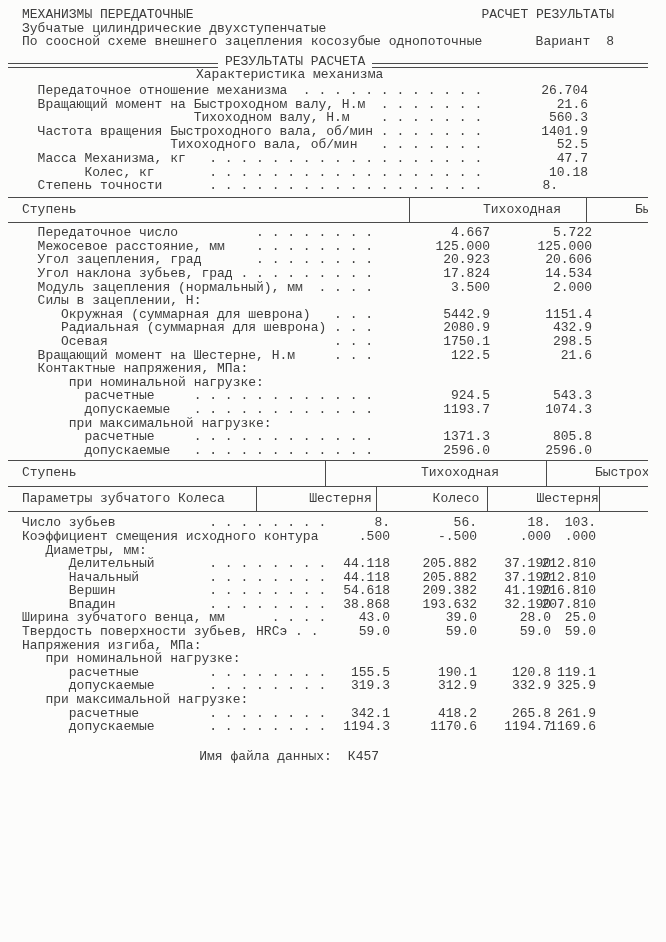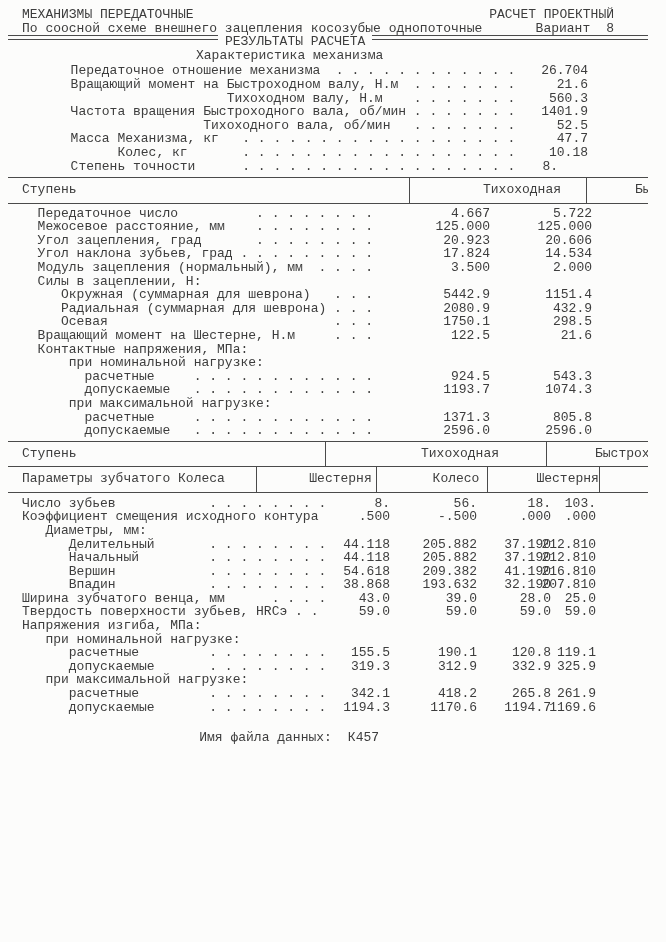--- a/index.html
+++ b/index.html
@@ -8,21 +8,21 @@
     font-family:"Liberation Mono","DejaVu Sans Mono",monospace;
     color:#3d3d3d; font-size:13px;
   }
   .doc { position:relative; width:666px; padding-top:8px; }
   .ln { height:13.6px; line-height:13.6px; white-space:pre; padding-left:22px; }
   .flexline { display:flex; justify-content:space-between; padding-right:52px; }
   .flexline span { white-space:pre; }
   .variant-wrap span { display:inline-block; }
   .variant-label { margin-right:16px; }
   
-  .banner { display:flex; align-items:flex-start; height:13.6px; }
+  .banner { display:flex; align-items:flex-end; height:13.6px; margin-top:6px; }
   .dline { height:3px; border-top:1.2px solid #4a4a4a; border-bottom:1.2px solid #4a4a4a; }
   .dl-left { width:210px; margin-left:8px; }
   .dl-right { flex:1; margin-right:18px; }
   .btxt { padding:0 7px; line-height:13.6px; white-space:pre; }
   .sec-title { margin-left:196px; padding-left:0; }
   
   .rows { margin:0; }
   .r { position:relative; height:13.6px; line-height:13.6px; }
   .r .t { position:absolute; left:22px; top:0; white-space:pre; }
   .r .v { position:absolute; top:0; white-space:pre; }
@@ -38,33 +38,34 @@
   .thead { margin:0 18px 0 8px; border-top:1.2px solid #4a4a4a; border-bottom:1.2px solid #4a4a4a; }
   .thr { display:flex;gap:48px; }
   .thr .c { height:24.5px; line-height:24.5px; white-space:pre; overflow:hidden; }
   .thr .c.sep { border-right:1.2px solid #4a4a4a; }
   .thr .c.lab { padding-left:14px; text-align:left; }
   .thr .c.ctr { text-align:center; }
   .t1c1 { width:387px; } .t1c2 { width:128px; } .t1c3 { flex:1; }
   .t2c1 { width:303px; } .t2g  { width:172px; } .t2gl { flex:1; }
   .t2s1 { width:91px; } .t2s2 { width:81px; } .t2s3 { width:81px; } .t2s4 { flex:1; }
   .midrule { border-bottom:1.2px solid #4a4a4a; }
-  .mt2 { margin-top:2px;margin-left:33px; } .mt3 { margin-top:3px; } .mt4 { margin-top:4px; }
+  .mt2 { margin-top:2px; } .mt3 { margin-top:3px; } .mt4 { margin-top:4px; }
   .footer-line { padding-left:168px; }
   .footer-line .fv { margin-left:16px; }
 </style>
 </head>
 <body>
 
 <div class="doc">
 
   <div class="ln flexline">
     <span>МЕХАНИЗМЫ ПЕРЕДАТОЧНЫЕ</span>
-    <span>РАСЧЕТ ПРОЕКТНЫЙ</span>
-  </div>
+    <span>РАСЧЕТ РЕЗУЛЬТАТЫ</span>
+  </div>
+  <div class="ln">Зубчатые цилиндрические двухступенчатые</div>
   <div class="ln flexline">
     <span>По соосной схеме внешнего зацепления косозубые однопоточные</span>
     <span class="variant-wrap"><span class="variant-label">Вариант</span><span>8</span></span>
   </div>
 
   <div class="banner">
     <span class="dline dl-left"></span>
     <span class="btxt">РЕЗУЛЬТАТЫ РАСЧЕТА</span>
     <span class="dline dl-right"></span>
   </div>

